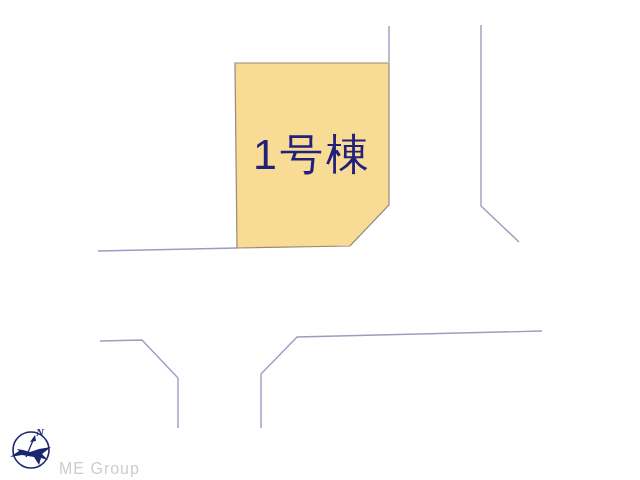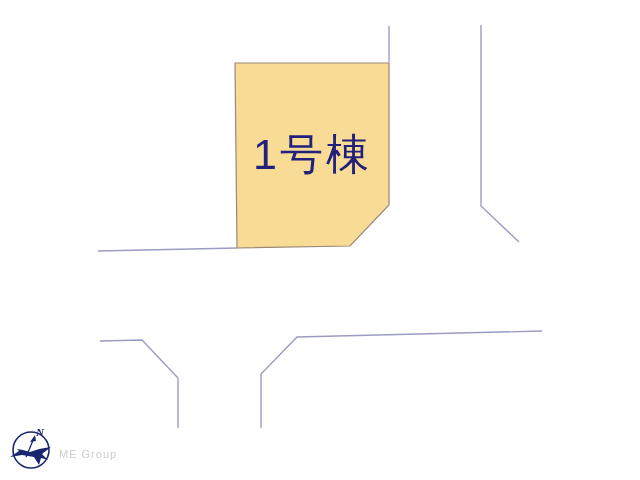--- a/index.html
+++ b/index.html
@@ -61,23 +61,23 @@
   .c-arrowhead, .c-bird { fill: var(--compass-navy, #1B2670); }
   .c-n {
     fill: var(--compass-navy, #1B2670);
     font-family: "Liberation Serif", "DejaVu Serif", serif;
     font-style: italic;
     font-weight: 600;
     font-size: 11px;
   }
   .watermark {
     position: absolute;
-    left: 59px; top: 448px;
+    left: 59px; top: 460px;
     color: var(--watermark-gray, #CDCDCD);
-    font-size: 11px;
+    font-size: 16px;
     font-weight: 500;
     letter-spacing: 1px;
     white-space: nowrap;
   }
 </style>
 </head>
 <body>
 
 <div class="stage">
 

